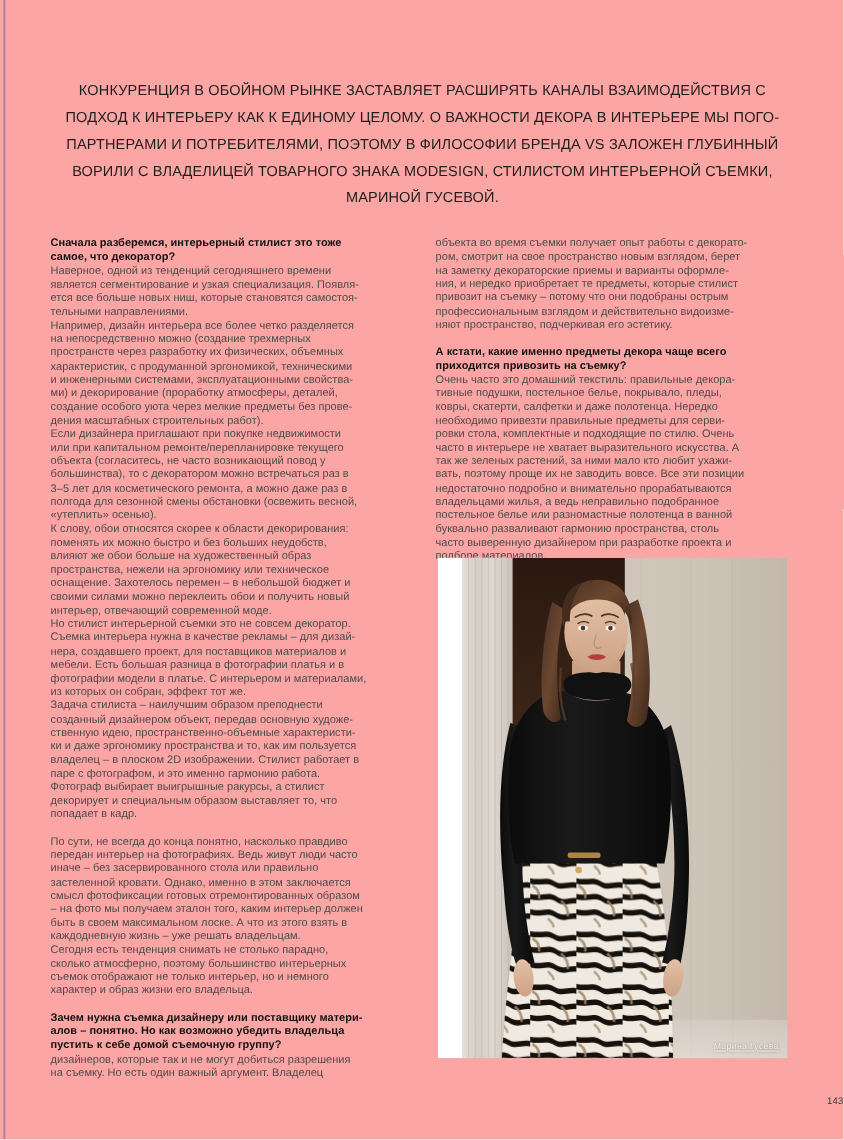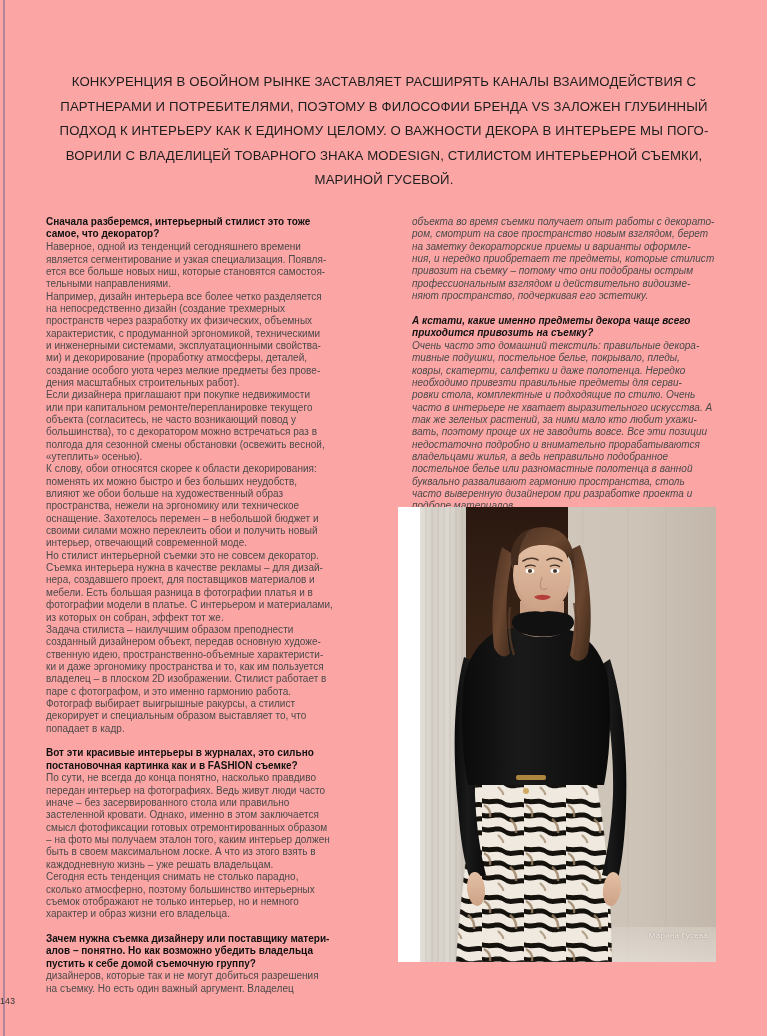--- a/index.html
+++ b/index.html
@@ -50,21 +50,21 @@
   .col {
     position: absolute;
     top: 216px;
     width: 305px;
     font-size: 10px;
     line-height: 12.35px;
     color: #4a4a4a;
     letter-spacing: 0.02px;
   }
   .col-left  { left: 46px; }
-  .col-right { left: 412px; width: 320px; font-style: italic; }
+  .col-right { left: 396px; width: 320px; }
 
   .subhead {
     font-weight: 700;
     color: #111111;
     margin: 0 0 0.5px 0;
   }
   .subhead .ln { display: block; white-space: nowrap; }
 
   .para {
     margin: 0;
@@ -81,80 +81,82 @@
     width: 318px;
     height: 455px;
     overflow: hidden;
     background: #cdc4b9;
   }
   .photo svg { display: block; width: 100%; height: 100%; }
 
   .photo-caption {
     position: absolute;
     right: 8px;
-    bottom: 22px;
+    bottom: 6px;
     font-size: 8px;
     color: #f2ece6;
     letter-spacing: 0.25px;
     text-shadow: 0 0 2px rgba(0,0,0,0.35);
+    text-decoration: underline;
   }
 
   
   .folio {
     position: absolute;
     left: 0;
     top: 996px;
     width: 767px;
-    text-align: left;
+    text-align: right;
     font-size: 8.6px;
     color: #333333;
     letter-spacing: 0.3px;
   }
 </style>
 </head>
 <body>
 
 <div class="page">
 
   <div class="spine-strip"></div>
 
   <div class="headline" id="headline">
       <span class="headline-line">КОНКУРЕНЦИЯ В ОБОЙНОМ РЫНКЕ ЗАСТАВЛЯЕТ РАСШИРЯТЬ КАНАЛЫ ВЗАИМОДЕЙСТВИЯ С</span>
+      <span class="headline-line">ПОДХОД К ИНТЕРЬЕРУ КАК К ЕДИНОМУ ЦЕЛОМУ. О ВАЖНОСТИ ДЕКОРА В ИНТЕРЬЕРЕ МЫ ПОГО-</span>
       <span class="headline-line">ПАРТНЕРАМИ И ПОТРЕБИТЕЛЯМИ, ПОЭТОМУ В ФИЛОСОФИИ БРЕНДА VS ЗАЛОЖЕН ГЛУБИННЫЙ</span>
-      <span class="headline-line">ПОДХОД К ИНТЕРЬЕРУ КАК К ЕДИНОМУ ЦЕЛОМУ. О ВАЖНОСТИ ДЕКОРА В ИНТЕРЬЕРЕ МЫ ПОГО-</span>
       <span class="headline-line">ВОРИЛИ С ВЛАДЕЛИЦЕЙ ТОВАРНОГО ЗНАКА MODESIGN, СТИЛИСТОМ ИНТЕРЬЕРНОЙ СЪЕМКИ,</span>
       <span class="headline-line">МАРИНОЙ ГУСЕВОЙ.</span>
     </div>
 
   <div class="col col-left" id="col-left">
       <div class="subhead">
         <span class="ln">Сначала разберемся, интерьерный стилист это тоже</span>
         <span class="ln">самое, что декоратор?</span>
       </div>
       <div class="para">
         <span class="ln">Наверное, одной из тенденций сегодняшнего времени</span>
         <span class="ln">является сегментирование и узкая специализация. Появля-</span>
         <span class="ln">ется все больше новых ниш, которые становятся самостоя-</span>
         <span class="ln">тельными направлениями.</span>
       </div>
       <div class="para">
         <span class="ln">Например, дизайн интерьера все более четко разделяется</span>
-        <span class="ln">на непосредственно дизайн (создание трехмерных</span>
+        <span class="ln">на непосредственно можно (создание трехмерных</span>
         <span class="ln">пространств через разработку их физических, объемных</span>
         <span class="ln">характеристик, с продуманной эргономикой, техническими</span>
         <span class="ln">и инженерными системами, эксплуатационными свойства-</span>
         <span class="ln">ми) и декорирование (проработку атмосферы, деталей,</span>
         <span class="ln">создание особого уюта через мелкие предметы без прове-</span>
         <span class="ln">дения масштабных строительных работ).</span>
       </div>
       <div class="para">
         <span class="ln">Если дизайнера приглашают при покупке недвижимости</span>
         <span class="ln">или при капитальном ремонте/перепланировке текущего</span>
         <span class="ln">объекта (согласитесь, не часто возникающий повод у</span>
         <span class="ln">большинства), то с декоратором можно встречаться раз в</span>
+        <span class="ln">3–5 лет для косметического ремонта, а можно даже раз в</span>
         <span class="ln">полгода для сезонной смены обстановки (освежить весной,</span>
         <span class="ln">«утеплить» осенью).</span>
       </div>
       <div class="para">
         <span class="ln">К слову, обои относятся скорее к области декорирования:</span>
         <span class="ln">поменять их можно быстро и без больших неудобств,</span>
         <span class="ln">влияют же обои больше на художественный образ</span>
         <span class="ln">пространства, нежели на эргономику или техническое</span>
         <span class="ln">оснащение. Захотелось перемен – в небольшой бюджет и</span>
         <span class="ln">своими силами можно переклеить обои и получить новый</span>
@@ -173,24 +175,20 @@
         <span class="ln">созданный дизайнером объект, передав основную художе-</span>
         <span class="ln">ственную идею, пространственно-объемные характеристи-</span>
         <span class="ln">ки и даже эргономику пространства и то, как им пользуется</span>
         <span class="ln">владелец – в плоском 2D изображении. Стилист работает в</span>
         <span class="ln">паре с фотографом, и это именно гармонию работа.</span>
         <span class="ln">Фотограф выбирает выигрышные ракурсы, а стилист</span>
         <span class="ln">декорирует и специальным образом выставляет то, что</span>
         <span class="ln">попадает в кадр.</span>
       </div>
       <div class="gap"></div>
-      <div class="subhead">
-        <span class="ln">Вот эти красивые интерьеры в журналах, это сильно</span>
-        <span class="ln">постановочная картинка как и в FASHION съемке?</span>
-      </div>
       <div class="para">
         <span class="ln">По сути, не всегда до конца понятно, насколько правдиво</span>
         <span class="ln">передан интерьер на фотографиях. Ведь живут люди часто</span>
         <span class="ln">иначе – без засервированного стола или правильно</span>
         <span class="ln">застеленной кровати. Однако, именно в этом заключается</span>
         <span class="ln">смысл фотофиксации готовых отремонтированных образом</span>
         <span class="ln">– на фото мы получаем эталон того, каким интерьер должен</span>
         <span class="ln">быть в своем максимальном лоске. А что из этого взять в</span>
         <span class="ln">каждодневную жизнь – уже решать владельцам.</span>
       </div>

